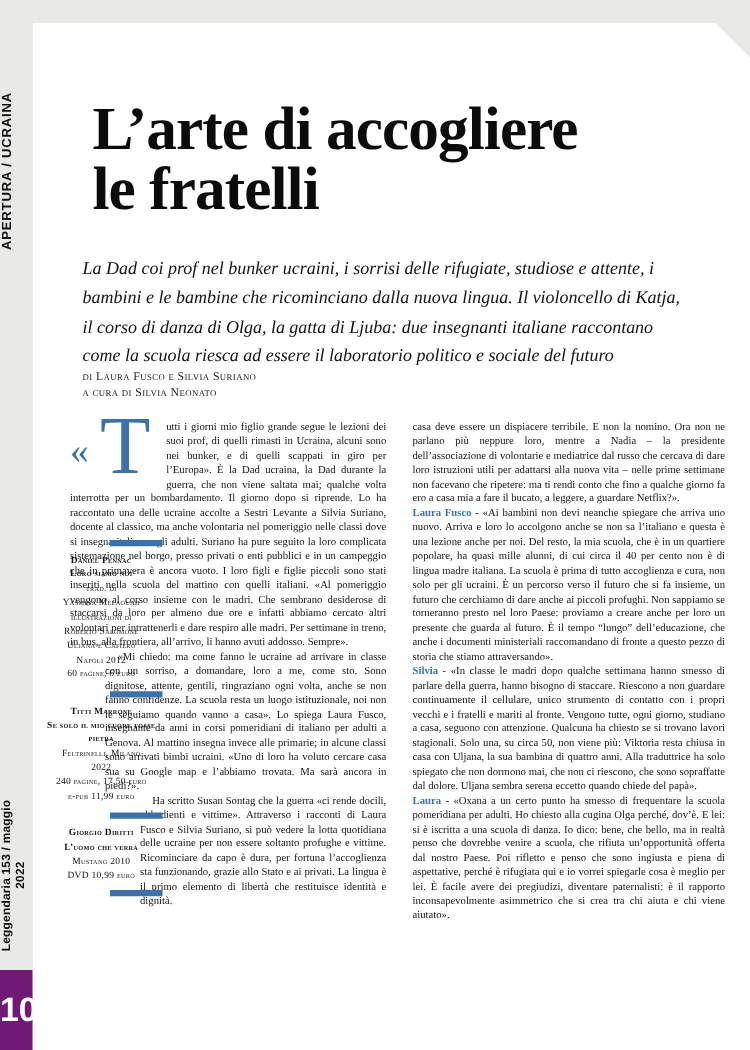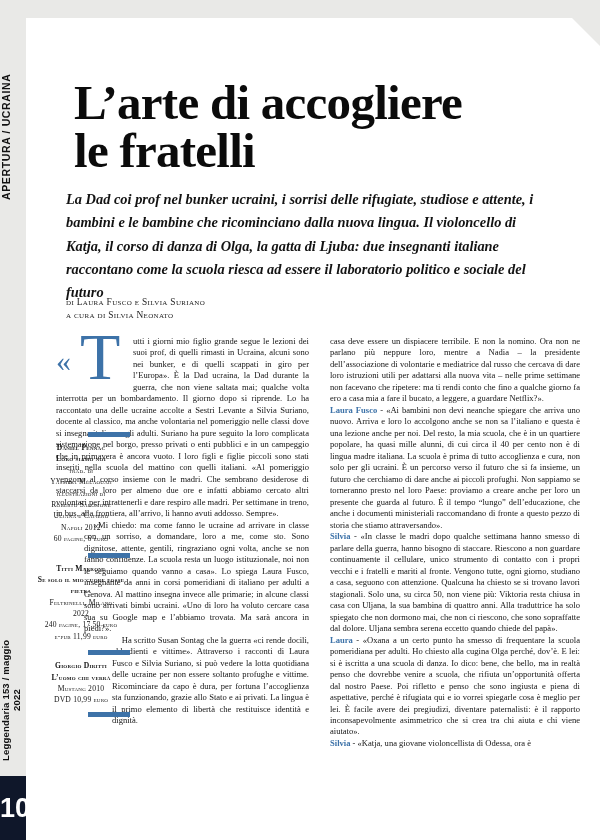--- a/index.html
+++ b/index.html
@@ -65,21 +65,21 @@
     font-size: 9.5px;
     color: #111;
     letter-spacing: 0.02em;
   }
   .folio {
     position: absolute;
     left: 0;
     top: 776px;
     width: 26px;
     height: 64px;
-    background: #0f172a;
+    background: #701a75;
     color: #ffffff;
     font-family: "Liberation Sans", sans-serif;
     font-weight: bold;
     font-size: 27px;
     line-height: 64px;
     text-align: center;
   }
 
   
   .headline {
@@ -92,27 +92,26 @@
     line-height: 0.99;
     letter-spacing: -0.015em;
     color: #0b0b0b;
   }
   .headline .l2 { display: block; }
 
   
   .standfirst {
     position: absolute;
     left: 66px;
-    top: 188px;
+    top: 204px;
     width: 480px;
     font-style: italic;
     font-size: 14.4px;
     line-height: 1.62;
     color: #131313;
-    font-weight: bold;
   }
 
   
   .byline {
     position: absolute;
     left: 66px;
     top: 296px;
     width: 400px;
     font-size: 9.4px;
     line-height: 1.38;
@@ -286,18 +285,15 @@
     </p>
     <p class="noind">
       <span class="speaker">Laura Fusco</span><span> - </span><span>«Ai bambini non devi neanche spiegare che arriva uno nuovo. Arriva e loro lo accolgono anche se non sa l’italiano e questa è una lezione anche per noi. Del resto, la mia scuola, che è in un quartiere popolare, ha quasi mille alunni, di cui circa il 40 per cento non è di lingua madre italiana. La scuola è prima di tutto accoglienza e cura, non solo per gli ucraini. È un percorso verso il futuro che si fa insieme, un futuro che cerchiamo di dare anche ai piccoli profughi. Non sappiamo se torneranno presto nel loro Paese: proviamo a creare anche per loro un presente che guarda al futuro. È il tempo “lungo” dell’educazione, che anche i documenti ministeriali raccomandano di fronte a questo pezzo di storia che stiamo attraversando».</span>
     </p>
     <p class="noind">
       <span class="speaker">Silvia</span><span> - </span><span>«In classe le madri dopo qualche settimana hanno smesso di parlare della guerra, hanno bisogno di staccare. Riescono a non guardare continuamente il cellulare, unico strumento di contatto con i propri vecchi e i fratelli e mariti al fronte. Vengono tutte, ogni giorno, studiano a casa, seguono con attenzione. Qualcuna ha chiesto se si trovano lavori stagionali. Solo una, su circa 50, non viene più: Viktoria resta chiusa in casa con Uljana, la sua bambina di quattro anni. Alla traduttrice ha solo spiegato che non dormono mai, che non ci riescono, che sono sopraffatte dal dolore. Uljana sembra serena eccetto quando chiede del papà».</span>
     </p>
     <p class="noind">
       <span class="speaker">Laura</span><span> - </span><span>«Oxana a un certo punto ha smesso di frequentare la scuola pomeridiana per adulti. Ho chiesto alla cugina Olga perché, dov’è. E lei: si è iscritta a una scuola di danza. Io dico: bene, che bello, ma in realtà penso che dovrebbe venire a scuola, che rifiuta un’opportunità offerta dal nostro Paese. Poi rifletto e penso che sono ingiusta e piena di aspettative, perché è rifugiata qui e io vorrei spiegarle cosa è meglio per lei. È facile avere dei pregiudizi, diventare paternalisti: è il rapporto inconsapevolmente asimmetrico che si crea tra chi aiuta e chi viene aiutato».</span>
     </p>
-    <p class="noind">
-      <span class="speaker">Silvia</span><span> - </span><span>«Katja, una giovane violoncellista di Odessa, ora è</span>
-    </p>
   </div>
 
 </div>
 
 </body></html>

